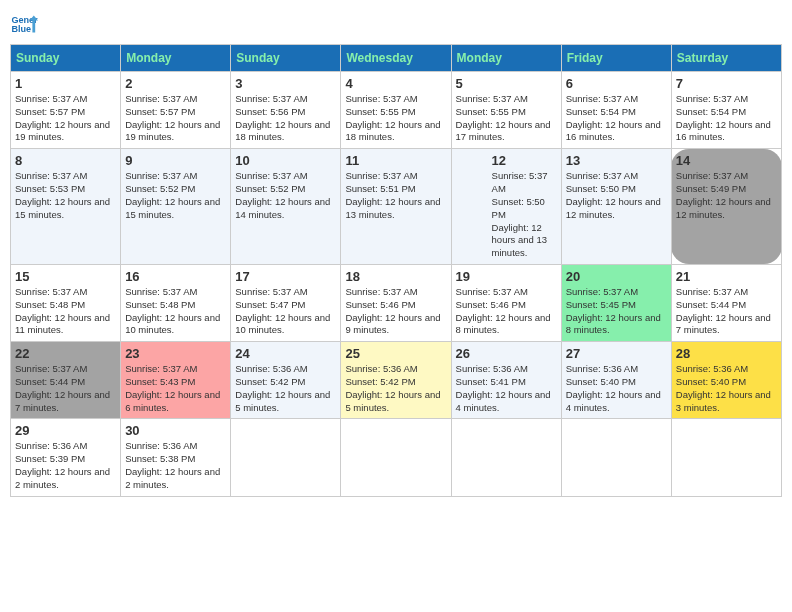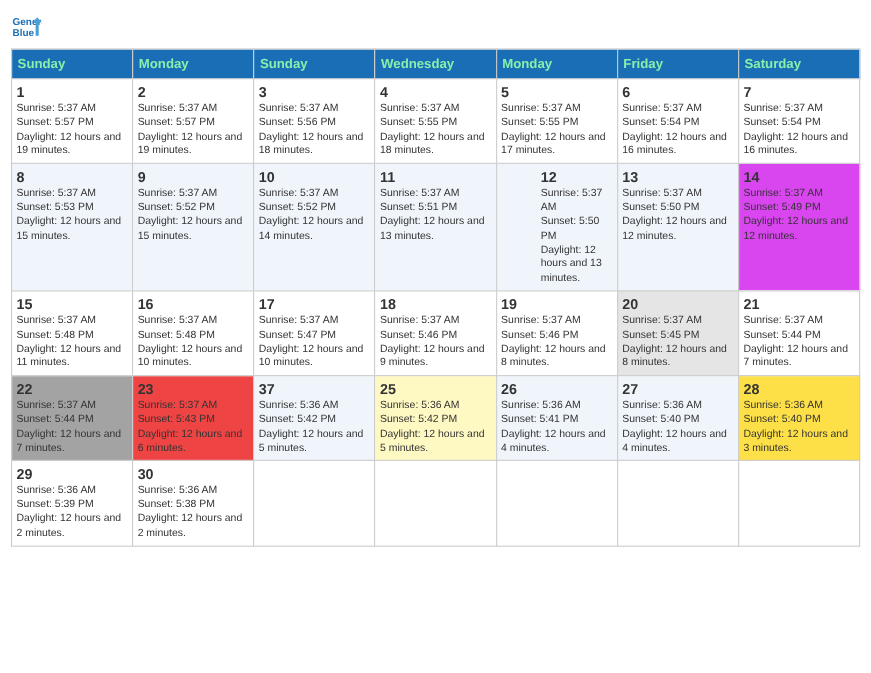--- a/index.html
+++ b/index.html
@@ -213,21 +213,21 @@
         </div>
       </td>
         <td style="background: rgb(240, 245, 251);">
         <span class="day-num">13</span>
         <div class="day-info">
           Sunrise: 5:37 AM<br>
           Sunset: 5:50 PM<br>
           Daylight: 12 hours and 12 minutes.
         </div>
       </td>
-        <td style="background: #d946ef;">
+        <td style="background: #a3a3a3; border-radius: 18px;">
         <span class="day-num">14</span>
         <div class="day-info">
           Sunrise: 5:37 AM<br>
           Sunset: 5:49 PM<br>
           Daylight: 12 hours and 12 minutes.
         </div>
       </td>
       </tr>
       <tr>
         <td style="background: rgb(255, 255, 255);">
@@ -263,21 +263,21 @@
         </div>
       </td>
         <td style="background: rgb(255, 255, 255);">
         <span class="day-num">19</span>
         <div class="day-info">
           Sunrise: 5:37 AM<br>
           Sunset: 5:46 PM<br>
           Daylight: 12 hours and 8 minutes.
         </div>
       </td>
-        <td style="background: #e5e5e5;">
+        <td style="background: #86efac;">
         <span class="day-num">20</span>
         <div class="day-info">
           Sunrise: 5:37 AM<br>
           Sunset: 5:45 PM<br>
           Daylight: 12 hours and 8 minutes.
         </div>
       </td>
         <td style="background: rgb(255, 255, 255);">
         <span class="day-num">21</span>
         <div class="day-info">
@@ -289,30 +289,30 @@
       </tr>
       <tr>
         <td style="background: #a3a3a3;">
         <span class="day-num">22</span>
         <div class="day-info">
           Sunrise: 5:37 AM<br>
           Sunset: 5:44 PM<br>
           Daylight: 12 hours and 7 minutes.
         </div>
       </td>
-        <td style="background: #ef4444;">
+        <td style="background: #fca5a5;">
         <span class="day-num">23</span>
         <div class="day-info">
           Sunrise: 5:37 AM<br>
           Sunset: 5:43 PM<br>
           Daylight: 12 hours and 6 minutes.
         </div>
       </td>
         <td style="background: rgb(240, 245, 251);">
-        <span class="day-num">37</span>
+        <span class="day-num">24</span>
         <div class="day-info">
           Sunrise: 5:36 AM<br>
           Sunset: 5:42 PM<br>
           Daylight: 12 hours and 5 minutes.
         </div>
       </td>
         <td style="background: #fef9c3;">
         <span class="day-num">25</span>
         <div class="day-info">
           Sunrise: 5:36 AM<br>

